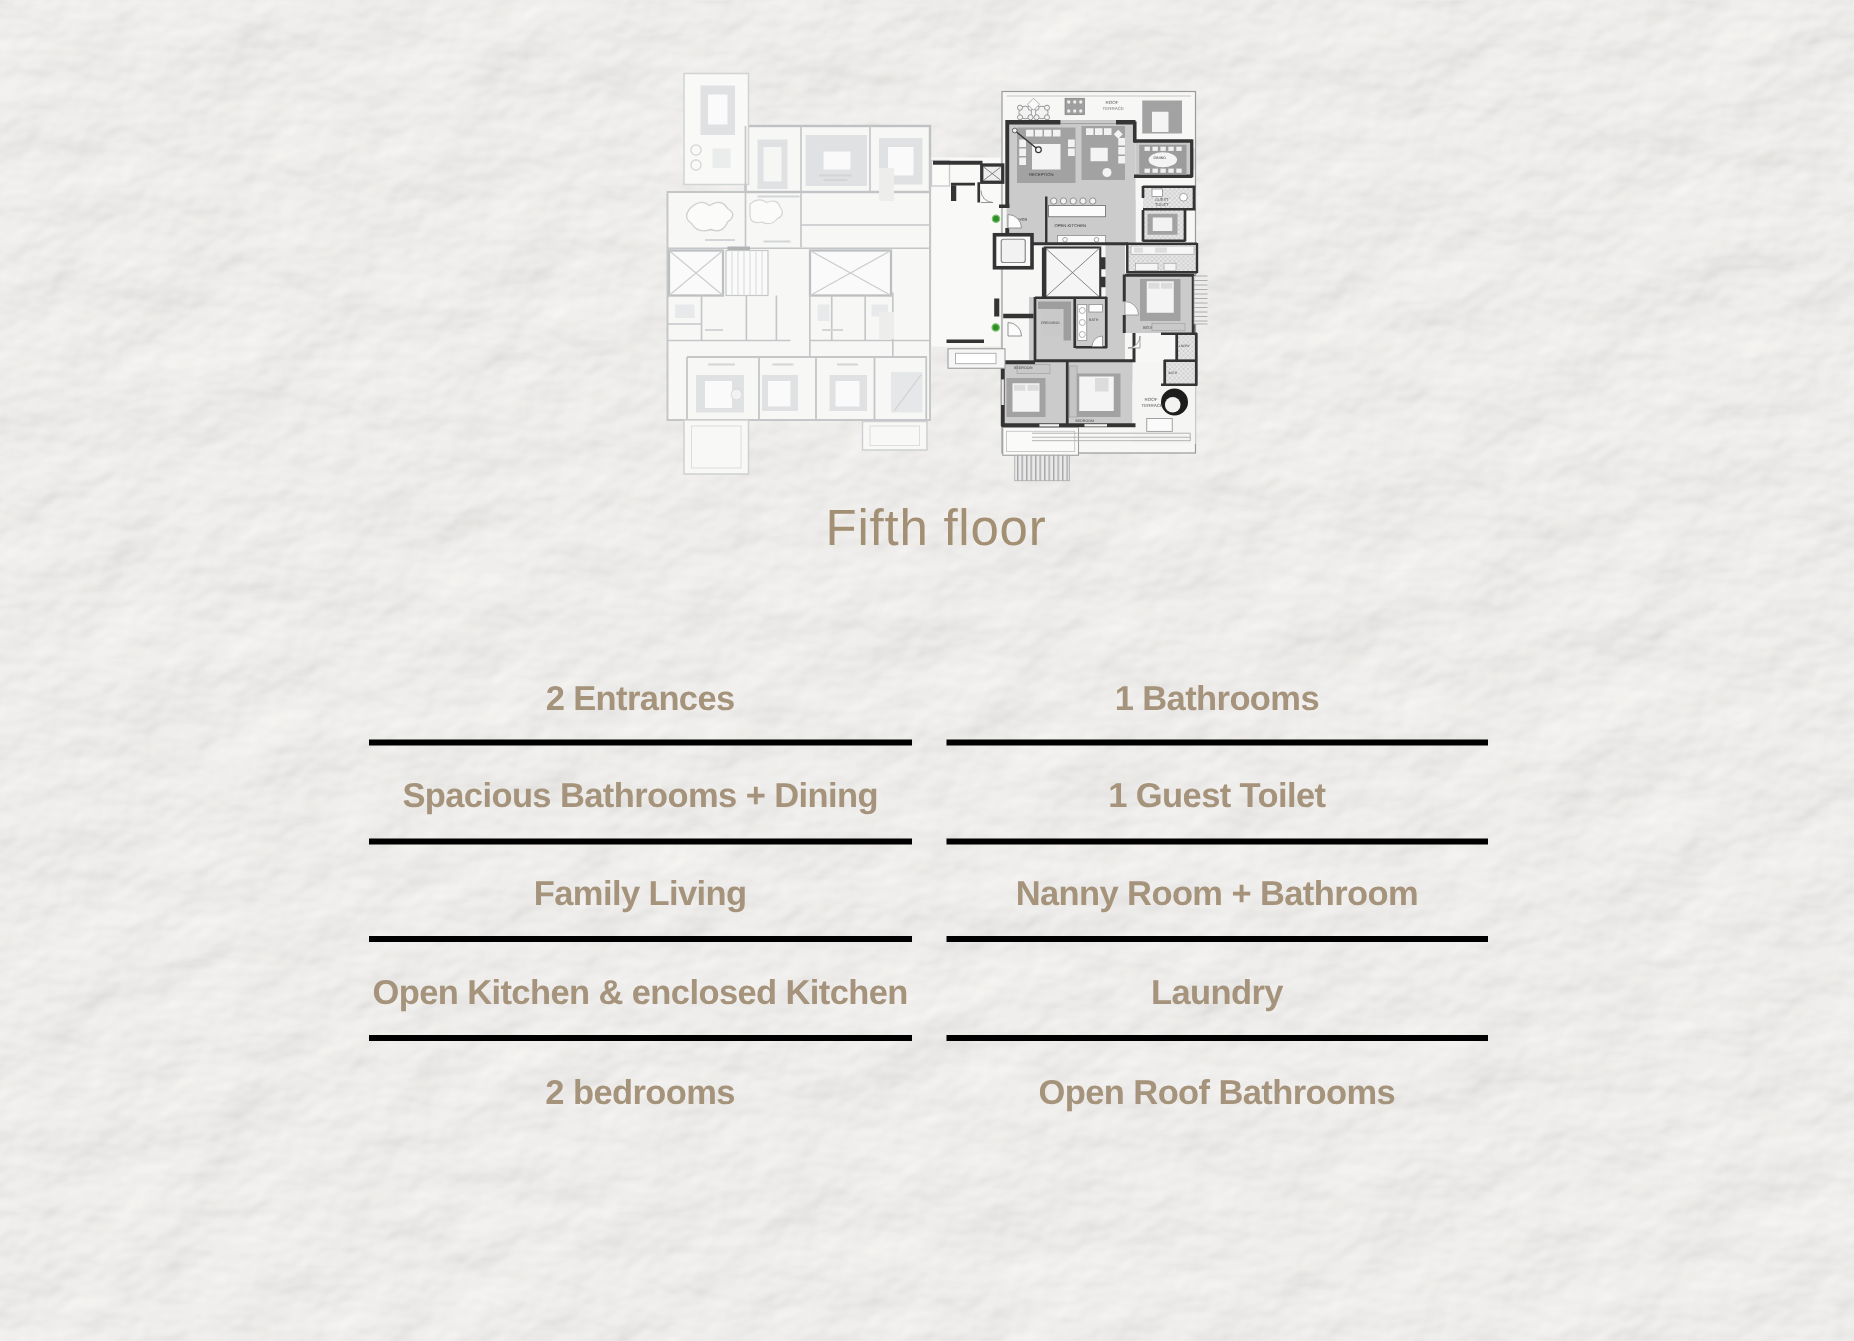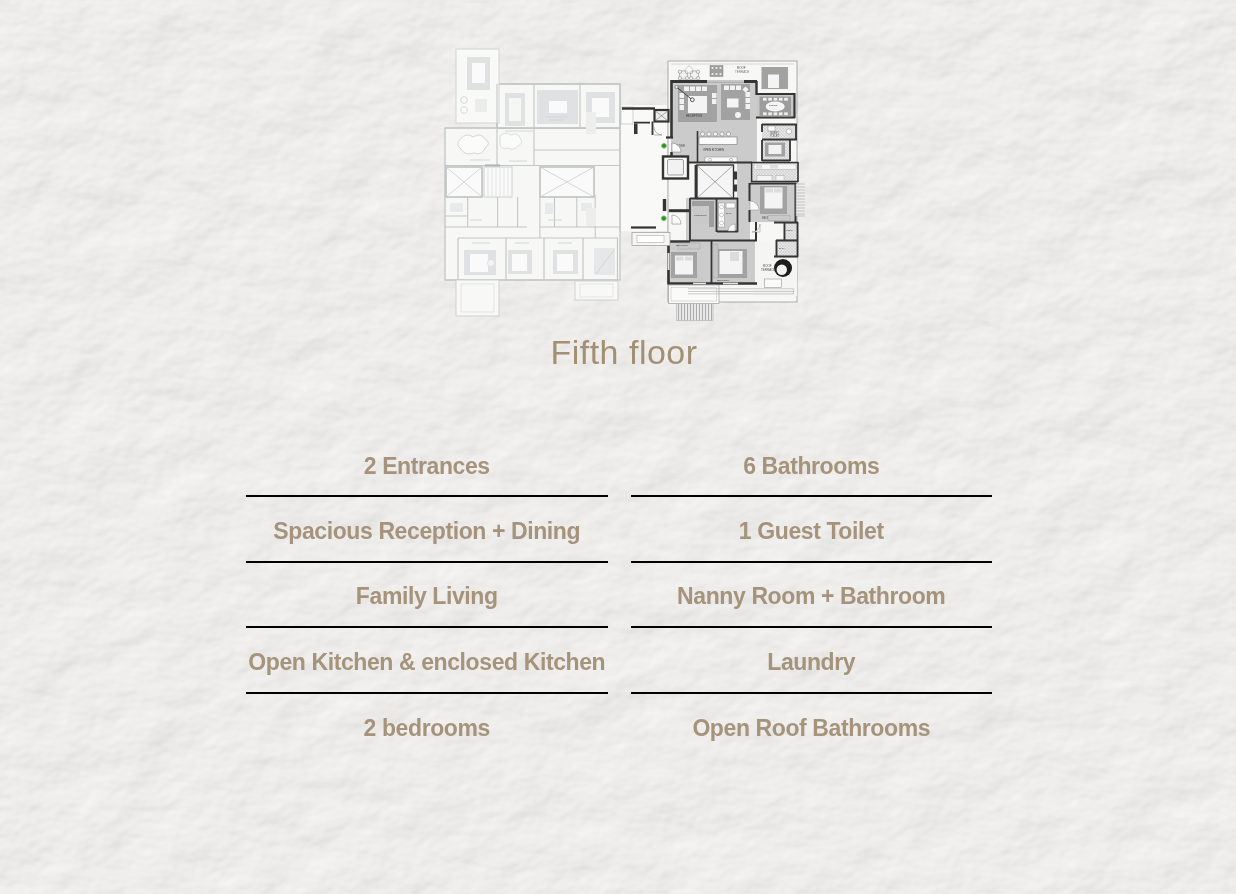--- a/index.html
+++ b/index.html
@@ -5,21 +5,21 @@
   html,body{margin:0;padding:0;}
   body{width:1236px;height:894px;overflow:hidden;position:relative;
        font-family:"Liberation Sans",sans-serif;background:#ecebe9;}
   #paperbg{position:absolute;top:0;left:0;z-index:0;}
   .title{position:absolute;top:333px;left:0;width:1248px;text-align:center;
          font-size:34px;color:#a38f73;z-index:2;letter-spacing:0.5px;}
   .cols{position:absolute;top:432px;left:246px;width:746px;z-index:2;
         display:flex;}
   .col{width:362px;}
   .col.right{margin-left:23px;}
-  .row{height:65.4px;border-bottom:2px solid #000000;display:flex;
+  .row{height:65.4px;border-bottom:4px solid #000000;display:flex;
        align-items:center;justify-content:center;
        font-weight:bold;font-size:23px;letter-spacing:-0.4px;color:#a5937b;padding-top:5px;box-sizing:border-box;}
   .row.last{border-bottom:none;}
   #plan{position:absolute;top:45px;left:440px;z-index:1;}
 </style>
 </head>
 <body>
 
 <svg id="paperbg" width="1236" height="894">
   <defs>
@@ -410,32 +410,32 @@
 
 </svg>
 
 <div class="title">Fifth floor</div>
 
 <div class="cols">
   <div class="col">
 
     <div class="row">2 Entrances</div>
 
-    <div class="row">Spacious Reception + Dining</div>
+    <div class="row">Spacious Bathrooms + Dining</div>
 
     <div class="row">Family Living</div>
 
     <div class="row">Open Kitchen &amp; enclosed Kitchen</div>
 
 
     <div class="row last">2 bedrooms</div>
   </div>
   <div class="col right">
 
-    <div class="row">6 Bathrooms</div>
+    <div class="row">1 Bathrooms</div>
 
     <div class="row">1 Guest Toilet</div>
 
     <div class="row">Nanny Room + Bathroom</div>
 
     <div class="row">Laundry</div>
 
     <div class="row last">Open Roof Bathrooms</div>
   </div>
 </div>

